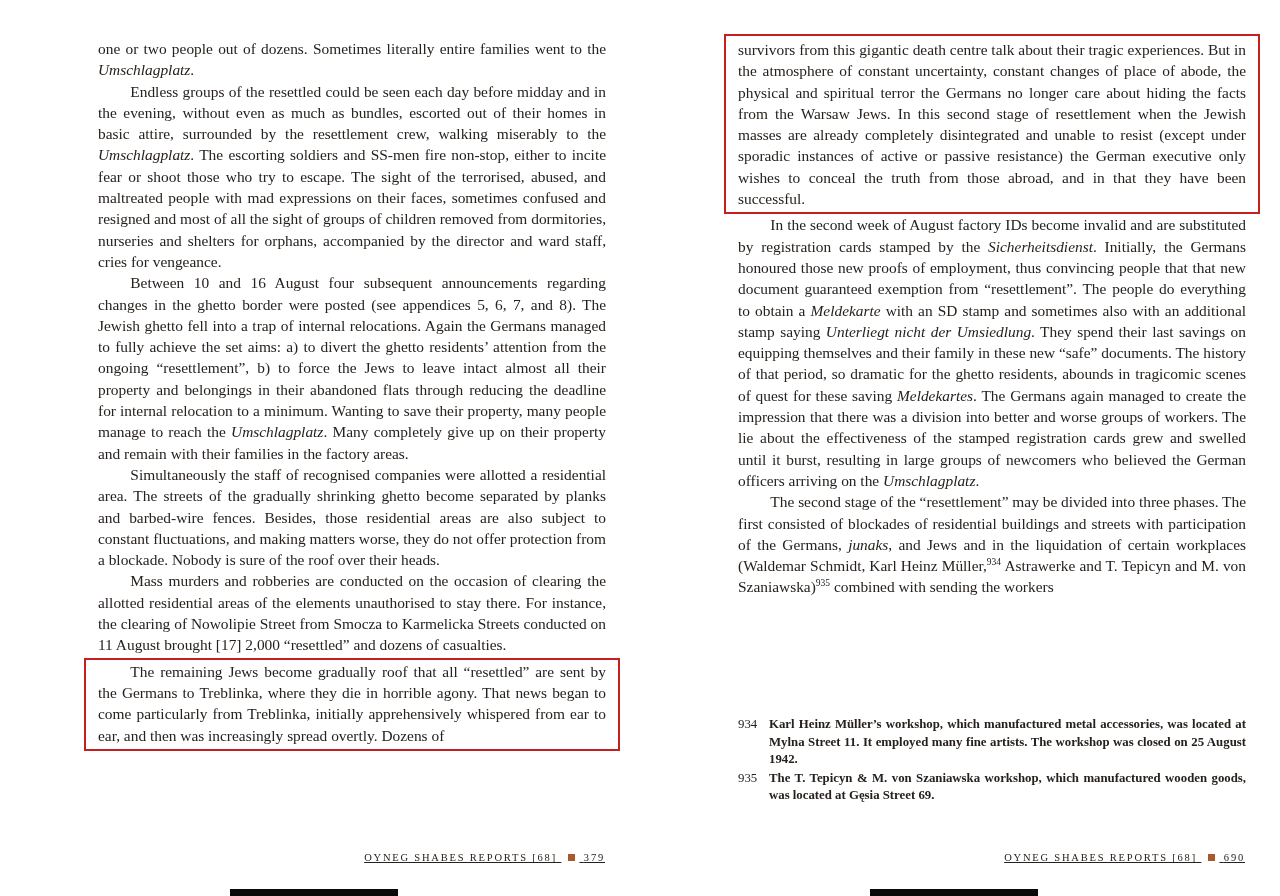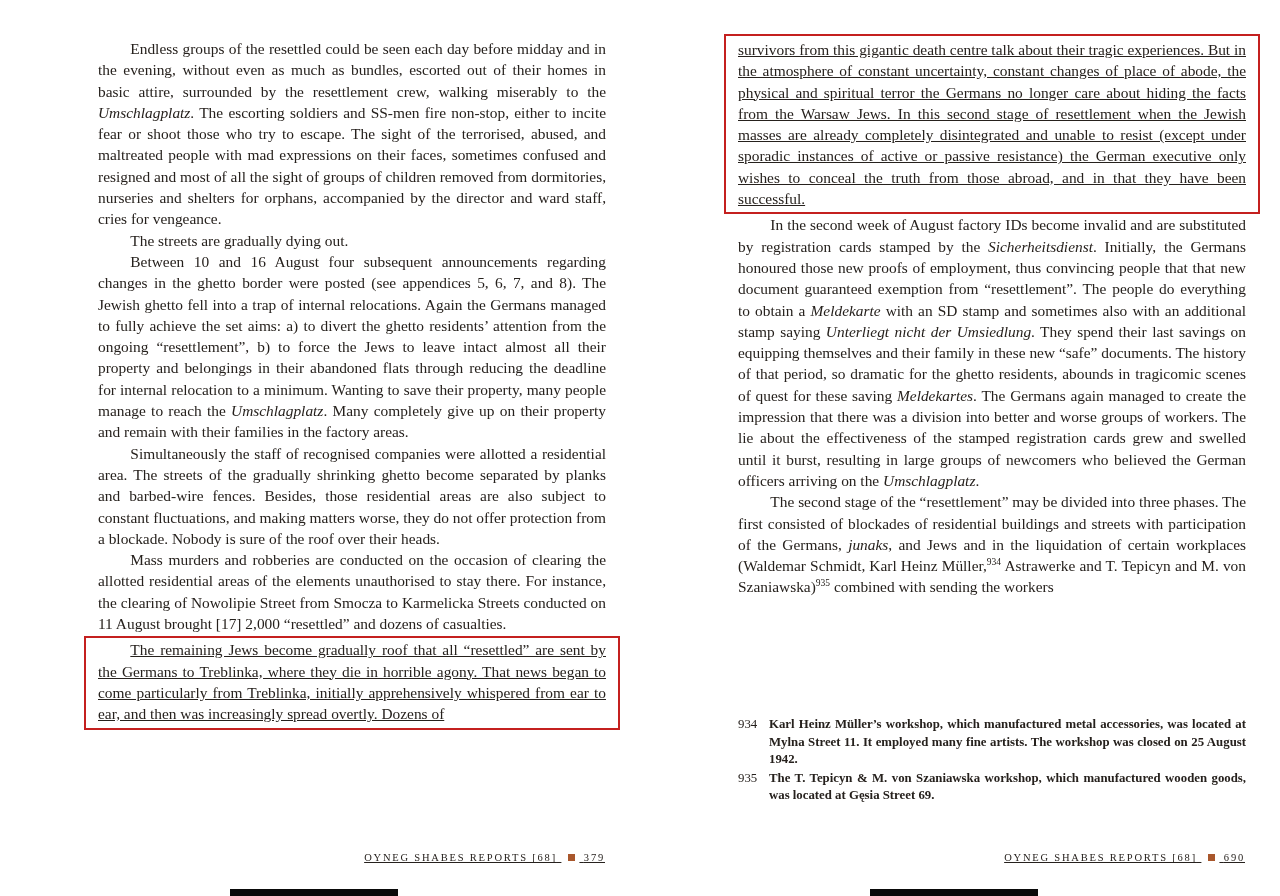--- a/index.html
+++ b/index.html
@@ -18,21 +18,20 @@
     font-size: 15.4px; line-height: 21.3px;
     text-align: justify;
     hyphens: auto; -webkit-hyphens: auto;
   }
   p.para { margin: 0; }
   p.para.indent { text-indent: 2.1em; }
   .red-box {
     border: 2px solid var(--box-red, #c4201f);
     margin: 2px -14px 0;
     padding: 1px 12px 3px;
-    text-decoration: underline;
   }
   .text-block .red-box:first-child { margin-top: -4px; padding-top: 3px; }
   .footer {
     position: absolute; top: 852px; right: 35px;
     font-size: 10.5px; letter-spacing: 1.8px; white-space: nowrap; text-decoration: underline;
   }
   .footer-square {
     display: inline-block; width: 7px; height: 7px;
     background: var(--footer-square, #a9572c);
     margin: 0 4px 0 7px;
@@ -49,22 +48,22 @@
   .bar-left { left: 230px; width: 168px; }
   .bar-right { left: 870px; width: 168px; }
 </style>
 </head>
 <body>
 
 <div class="spread">
 
   <section class="page">
     <div class="text-block" lang="en">
+        <p class="para"><span>one or two people out of dozens. Sometimes literally entire families went to the </span><i>Umschlagplatz</i><span>.</span></p>
         <p class="para indent"><span>Endless groups of the resettled could be seen each day before midday and in the evening, without even as much as bundles, escorted out of their homes in basic attire, surrounded by the resettlement crew, walking miserably to the </span><i>Umschlagplatz</i><span>. The escorting soldiers and SS-men fire non-stop, either to incite fear or shoot those who try to escape. The sight of the terrorised, abused, and maltreated people with mad expressions on their faces, sometimes confused and resigned and most of all the sight of groups of children removed from dormitories, nurseries and shelters for orphans, accompanied by the director and ward staff, cries for vengeance.</span></p>
-        <p class="para indent"><span>The streets are gradually dying out.</span></p>
         <p class="para indent"><span>Between 10 and 16 August four subsequent announcements regarding changes in the ghetto border were posted (see appendices 5, 6, 7, and 8). The Jewish ghetto fell into a trap of internal relocations. Again the Germans managed to fully achieve the set aims: a) to divert the ghetto residents’ attention from the ongoing “resettlement”, b) to force the Jews to leave intact almost all their property and belongings in their abandoned flats through reducing the deadline for internal relocation to a minimum. Wanting to save their property, many people manage to reach the </span><i>Umschlagplatz</i><span>. Many completely give up on their property and remain with their families in the factory areas.</span></p>
         <p class="para indent"><span>Simultaneously the staff of recognised companies were allotted a residential area. The streets of the gradually shrinking ghetto become separated by planks and barbed-wire fences. Besides, those residential areas are also subject to constant fluctuations, and making matters worse, they do not offer protection from a blockade. Nobody is sure of the roof over their heads.</span></p>
         <p class="para indent"><span>Mass murders and robberies are conducted on the occasion of clearing the allotted residential areas of the elements unauthorised to stay there. For instance, the clearing of Nowolipie Street from Smocza to Karmelicka Streets conducted on 11 August brought [17] 2,000 “resettled” and dozens of casualties.</span></p>
         <div class="red-box">
           <p class="para indent"><span>The remaining Jews become gradually roof that all “resettled” are sent by the Germans to Treblinka, where they die in horrible agony. That news began to come particularly from Treblinka, initially apprehensively whispered from ear to ear, and then was increasingly spread overtly. Dozens of</span></p>
         </div>
       </div>
     <div class="footer">
       <span class="footer-label">OYNEG SHABES REPORTS [68]</span>
       <span class="footer-square"></span>

